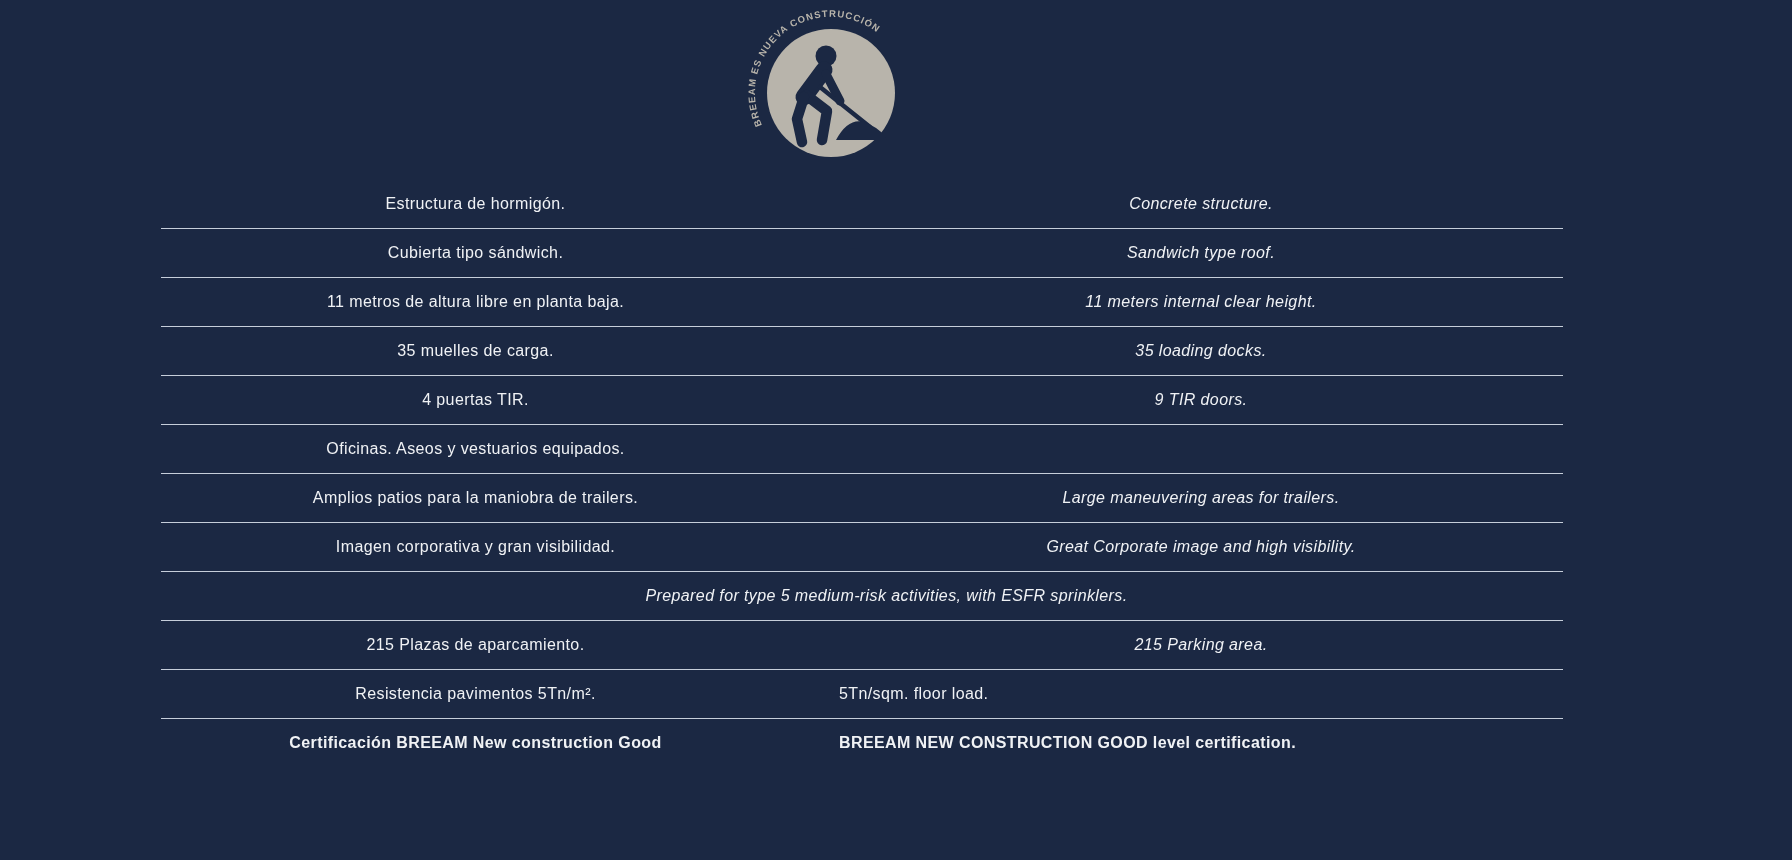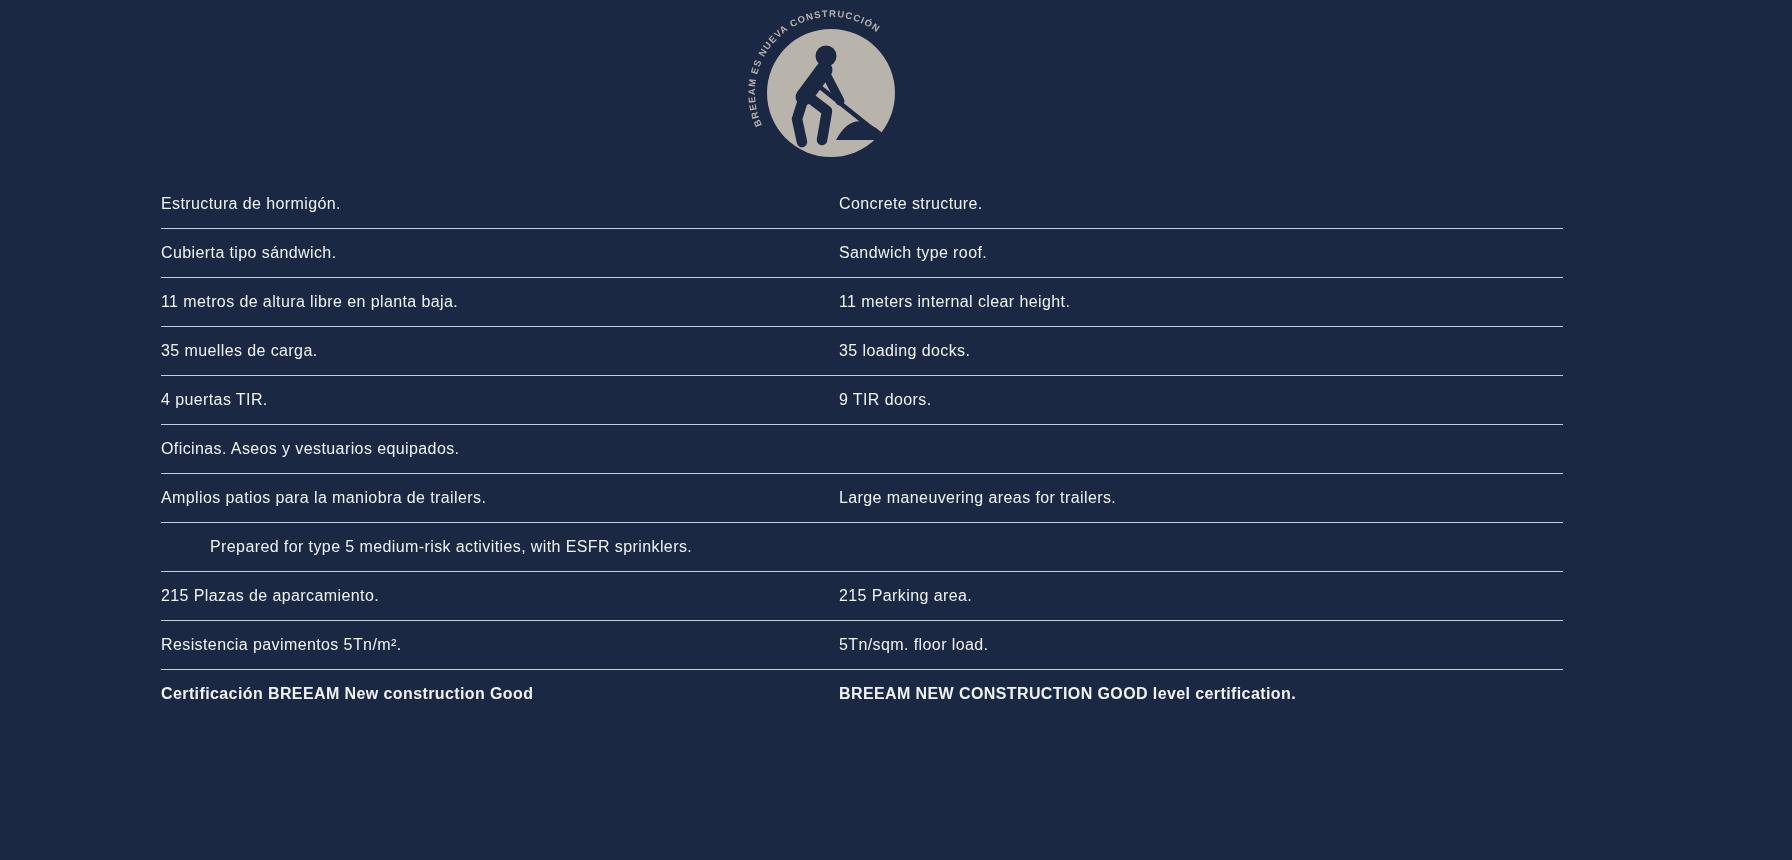--- a/index.html
+++ b/index.html
@@ -38,37 +38,39 @@
     align-items: center;
     border-bottom: 1px solid rgba(228, 235, 245, 0.85);
   }
   .spec-row:last-child {
     border-bottom: none;
     font-weight: bold;
   }
   .cell-es {
     flex: 0 0 629px;
     display: flex;
-    justify-content: flex-start;
+    justify-content: center;
   }
   .cell-es span {
     white-space: nowrap;
     color: #f0f2f5;
     font-size: 16px;
     letter-spacing: 0.4px;
   }
   .cell-en {
     flex: 1 1 auto;
     padding-left: 49px;
     white-space: nowrap;
     color: #f0f2f5;
     font-size: 16px;
     letter-spacing: 0.4px;
   }
   .cell-en.italic {
+    font-style: italic;
+    text-align: center;
   }
 </style>
 </head>
 <body>
 
 <div class="badge">
   <svg width="170" height="170" viewBox="0 0 170 170">
     <defs>
       <path id="arcPath" d="M 16.1 122.1 A 76 76 0 0 1 128.6 27.7" fill="none"></path>
     </defs>
@@ -127,20 +129,26 @@
         <span>Oficinas. Aseos y vestuarios equipados.</span>
       </div>
     </div>
     <div class="spec-row">
       <div class="cell-es">
         <span>Amplios patios para la maniobra de trailers.</span>
       </div>
       <div class="cell-en italic">Large maneuvering areas for trailers.</div>
     </div>
     <div class="spec-row">
+      <div class="cell-es">
+        <span>Imagen corporativa y gran visibilidad.</span>
+      </div>
+      <div class="cell-en italic">Great Corporate image and high visibility.</div>
+    </div>
+    <div class="spec-row">
       <div class="cell-en italic">Prepared for type 5 medium-risk activities, with ESFR sprinklers.</div>
     </div>
     <div class="spec-row">
       <div class="cell-es">
         <span>215 Plazas de aparcamiento.</span>
       </div>
       <div class="cell-en italic">215 Parking area.</div>
     </div>
     <div class="spec-row">
       <div class="cell-es">

